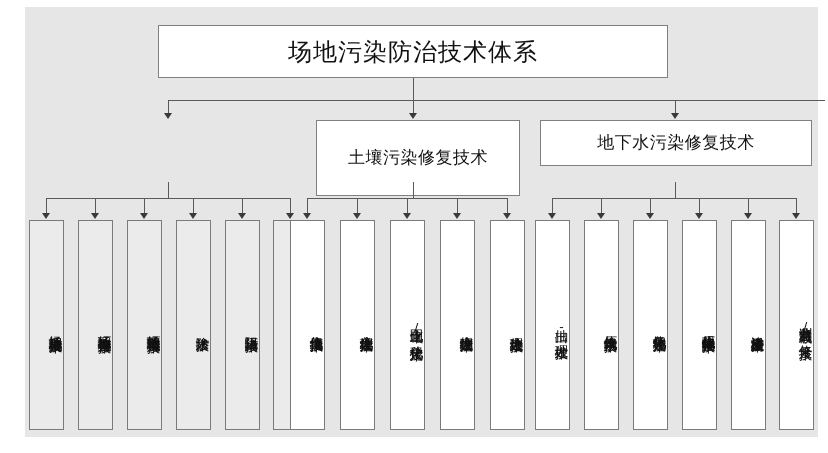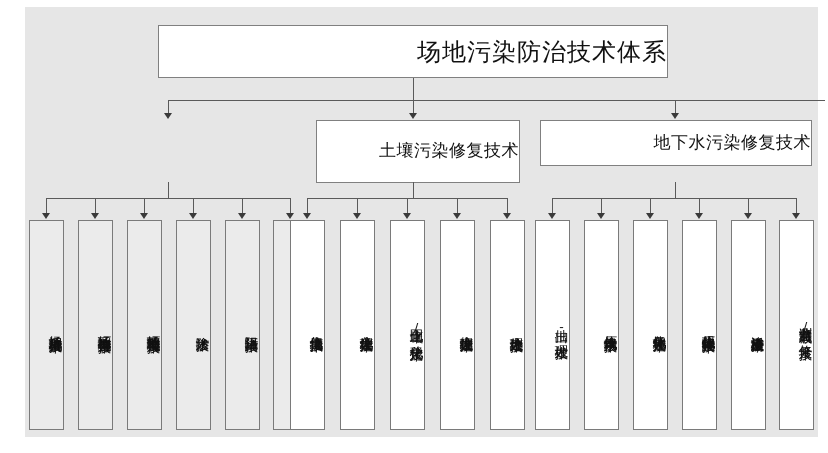--- a/index.html
+++ b/index.html
@@ -1,20 +1,20 @@
 <!DOCTYPE html>
 <html><head>
 <meta charset="utf-8">
 <style>
   html,body{margin:0;padding:0;background:#ffffff;}
   body{width:828px;height:453px;font-family:"Liberation Sans","DejaVu Sans",sans-serif;}
   #stage{position:relative;width:828px;height:453px;overflow:hidden;background:#ffffff;}
   #canvas{position:absolute;left:25px;top:7px;width:793px;height:430px;background:#e6e6e6;}
   .node{position:absolute;box-sizing:border-box;border:1px solid #808080;background:#ffffff;
-        display:flex;align-items:center;justify-content:flex-end;text-align:center;color:#111111;}
+        display:flex;align-items:center;justify-content:center;text-align:center;color:#111111;}
   .node.root{font-size:24px;line-height:1.25;letter-spacing:1px;font-weight:400;}
   .node.lvl2{font-size:17px;line-height:1.35;letter-spacing:.5px;}
   .leaf{position:absolute;box-sizing:border-box;border:1px solid #7a7a7a;
         display:flex;align-items:flex-start;justify-content:center;
         writing-mode:vertical-rl;text-orientation:upright;
         font-size:13.5px;line-height:1.12;letter-spacing:.4px;color:#111111;
         padding-top:4px;overflow:hidden;}
   .leaf.shaded{background:#ebebeb;}
   .leaf.plain{background:#ffffff;}
   .ln{position:absolute;background:#5a5a5a;}
@@ -39,21 +39,21 @@
   <div class="ln v" style="left:168px;top:100px;height:14px;"></div>
   <div class="arw" style="left:164px;top:113px;"></div>
   <div class="ln v" style="left:413px;top:100px;height:14px;"></div>
   <div class="arw" style="left:409px;top:113px;"></div>
   <div class="ln v" style="left:675px;top:100px;height:14px;"></div>
   <div class="arw" style="left:671px;top:113px;"></div>
 
   <div class="ln v" style="left:168px;top:182px;height:16px;"></div>
   <div class="ln h" style="left:46px;top:198px;width:244px;"></div>
 
-  <div class="node lvl2" style="left:316px;top:120px;width:204px;height:63px;">
+  <div class="node lvl2" style="left:316px;top:120px;width:204px;height:76px;">
     <span>土壤污染修复技术</span>
   </div>
   <div class="ln v" style="left:413px;top:182px;height:16px;"></div>
   <div class="ln h" style="left:307px;top:198px;width:200px;"></div>
 
   <div class="node lvl2" style="left:540px;top:120px;width:272px;height:46px;">
     <span>地下水污染修复技术</span>
   </div>
   <div class="ln v" style="left:675px;top:182px;height:16px;"></div>
   <div class="ln h" style="left:552px;top:198px;width:244px;"></div>

